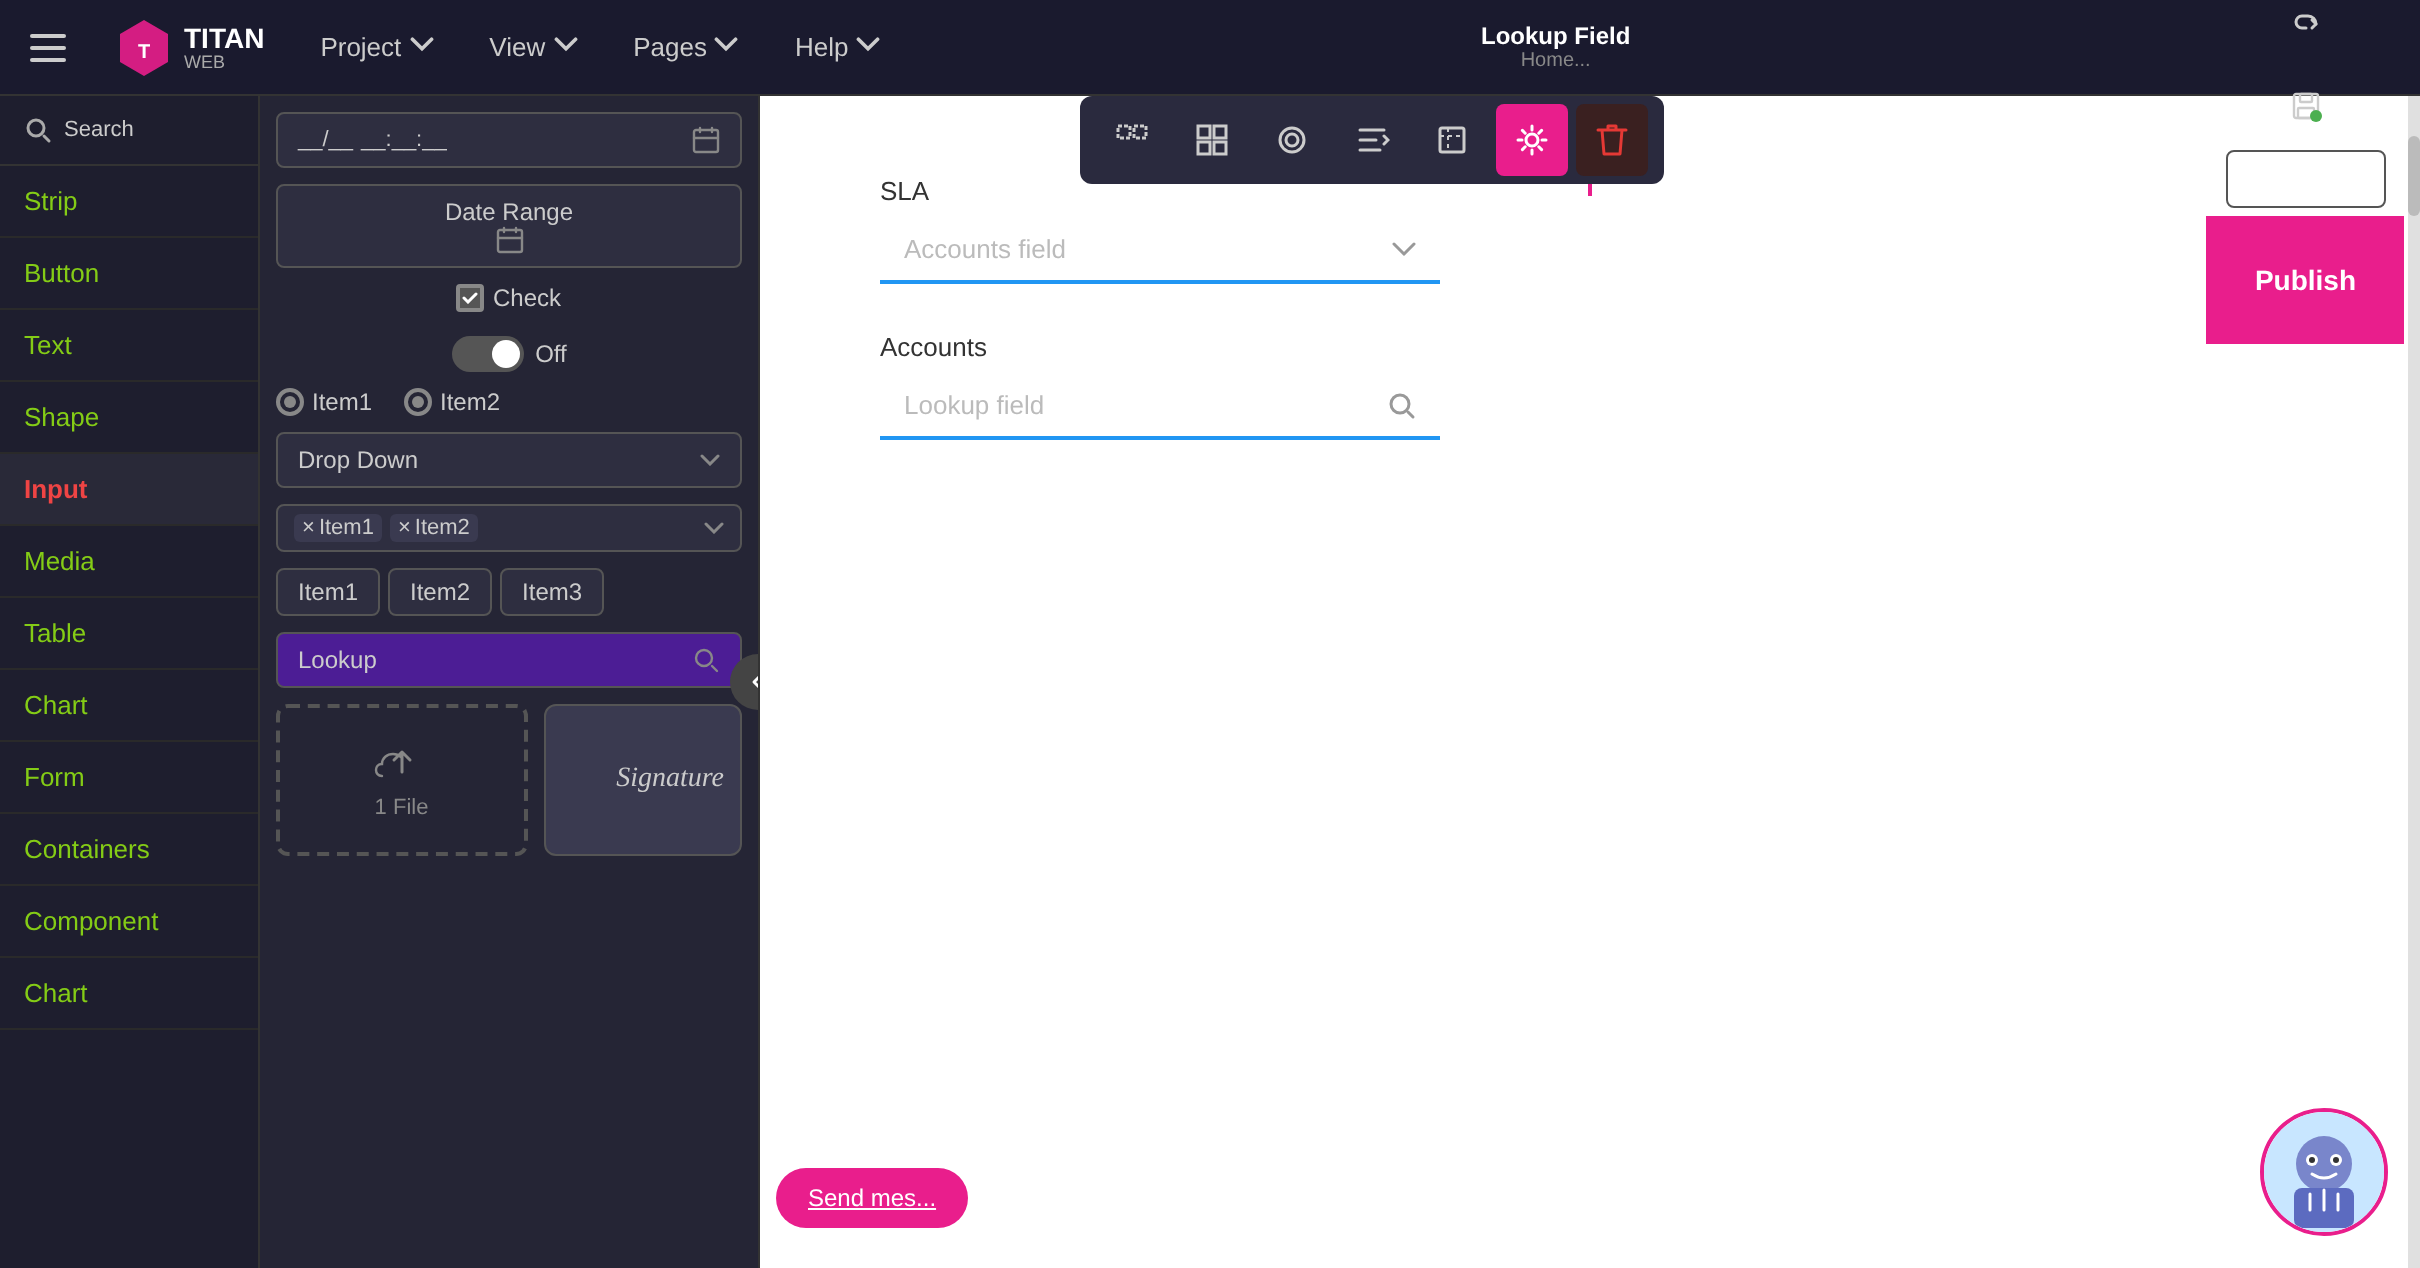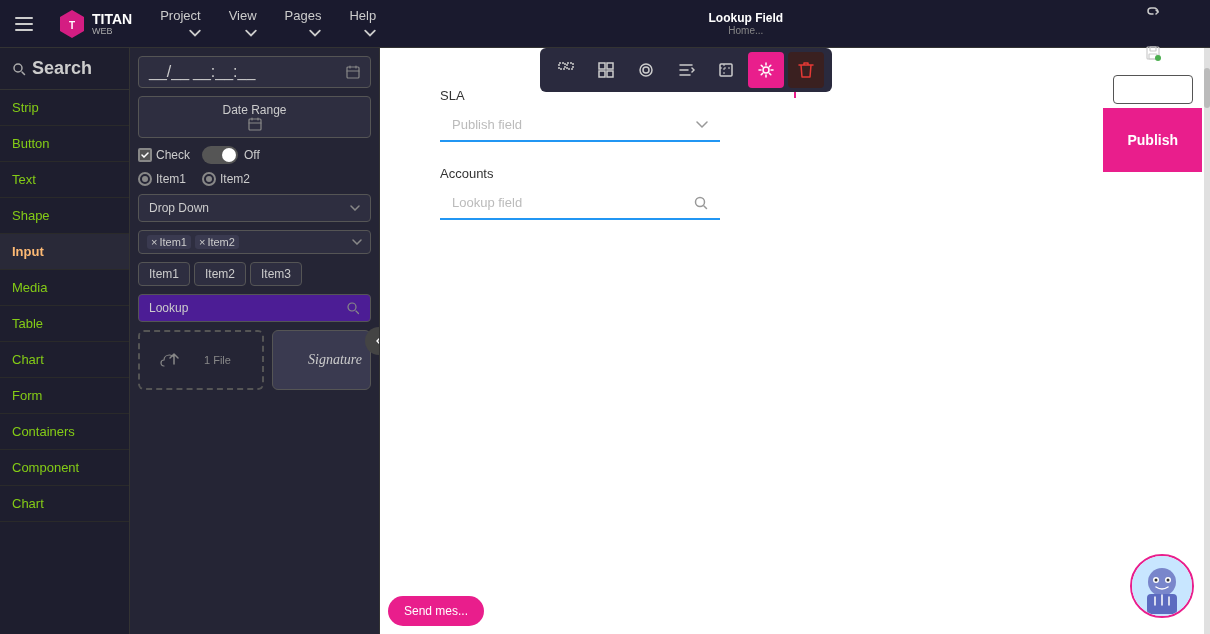--- a/index.html
+++ b/index.html
@@ -9,21 +9,21 @@
     .top-nav {
       display: flex; align-items: center; height: 48px; background: #1a1a2e;
       border-bottom: 1px solid #333; position: relative; z-index: 100;
     }
     .hamburger-btn { width: 48px; height: 48px; display: flex; align-items: center; justify-content: center; cursor: pointer; }
     .logo-area { display: flex; align-items: center; padding: 0 8px; }
     .logo-icon { width: 32px; height: 32px; }
     .logo-text { font-weight: 700; font-size: 14px; color: #fff; line-height: 1; }
     .logo-sub { font-size: 9px; color: #aaa; }
     .nav-items { display: flex; align-items: center; gap: 4px; margin-left: 8px; }
-    .nav-item { display: flex; align-items: flex-end; gap: 4px; padding: 6px 12px; color: #ccc; cursor: pointer; border-radius: 4px; font-size: 13px; flex-direction: column; }
+    .nav-item { display: flex; align-items: flex-start; gap: 4px; padding: 6px 12px; color: #ccc; cursor: pointer; border-radius: 4px; font-size: 13px; }
     .nav-item svg { width: 12px; height: 12px; }
     .nav-center { flex: 1; display: flex; justify-content: center; align-items: center; }
     .breadcrumb-area { text-align: center; font-size: 12px; color: #ccc; }
     .breadcrumb-title { font-weight: 600; color: #fff; }
     .nav-right { display: flex; align-items: center; gap: 4px; padding-right: 8px; flex-direction: column; }
     .nav-icon-btn { width: 36px; height: 36px; display: flex; align-items: center; justify-content: center; cursor: pointer; color: #ccc; border-radius: 4px; }
     .preview-btn { background: transparent; border: 1px solid #555; color: #fff; padding: 6px 16px; border-radius: 4px; cursor: pointer; font-size: 13px; }
     .publish-btn { background: #e91e8c; border: none; color: #fff; padding: 0 24px; height: 64px; cursor: pointer; font-size: 14px; font-weight: 600; }
 
     
@@ -43,55 +43,55 @@
     
     .left-sidebar {
       width: 130px; background: #1e1e2e; border-right: 1px solid #333;
       display: flex; flex-direction: column; overflow-y: auto;
       flex-shrink: 0;
     }
     .sidebar-search {
       display: flex; align-items: center; gap: 6px; padding: 10px 12px;
       border-bottom: 1px solid #333; cursor: pointer; color: #ccc;
     }
-    .sidebar-search span { font-size: 18px; font-weight: bold; }
+    .sidebar-search span { font-size: 11px; }
     .sidebar-item {
       padding: 10px 12px; cursor: pointer; color: #84cc16; font-size: 13px;
       border-bottom: 1px solid #2a2a2a;
     }
-    .sidebar-item.active { color: #fdba74; font-weight: 600; background: rgba(255,255,255,0.05); }
+    .sidebar-item.active { color: #ef4444; font-weight: 600; background: rgba(255,255,255,0.05); }
 
     
     .component-panel {
       width: 250px; background: #252535; border-right: 1px solid #333;
       overflow-y: auto; position: relative; flex-shrink: 0;
     }
     .panel-inner { padding: 8px; }
 
     
-    .comp-datetime { display: flex; align-items: center; justify-content: space-between; border: 1px solid #555; border-radius: 4px; padding: 6px 10px; margin-bottom: 8px; color: #ccc; font-size: 16px; background: #2e2e40; }
+    .comp-datetime { display: flex; align-items: center; justify-content: space-between; border: 1px solid #555; border-radius: 4px; padding: 6px 10px; margin-bottom: 8px; color: #ccc; font-size: 11px; background: #2e2e40; }
     .comp-datetime-left { display: flex; gap: 4px; align-items: center; }
     .comp-daterange { display: flex; align-items: center; justify-content: space-between; border: 1px solid #555; border-radius: 4px; padding: 6px 10px; margin-bottom: 8px; color: #ccc; font-size: 12px; background: #2e2e40; flex-direction: column; }
-    .comp-checks { display: flex; gap: 12px; margin-bottom: 8px; align-items: center; }
+    .comp-checks { display: flex; gap: 12px; margin-bottom: 8px; align-items: center; flex-direction: column; }
     .comp-check { display: flex; align-items: center; gap: 4px; color: #ccc; font-size: 12px; }
     .comp-toggle { display: flex; align-items: center; gap: 6px; color: #ccc; font-size: 12px; }
     .toggle-track { width: 36px; height: 18px; background: #555; border-radius: 9px; position: relative; }
     .toggle-thumb { width: 14px; height: 14px; background: #fff; border-radius: 50%; position: absolute; top: 2px; right: 2px; }
     .comp-radios { display: flex; gap: 16px; margin-bottom: 8px; }
     .comp-radio { display: flex; align-items: center; gap: 4px; color: #ccc; font-size: 12px; }
     .radio-circle { width: 14px; height: 14px; border-radius: 50%; border: 2px solid #888; background: transparent; display: flex; align-items: center; justify-content: center; }
     .radio-dot { width: 6px; height: 6px; border-radius: 50%; background: #888; }
     .comp-dropdown { display: flex; align-items: center; justify-content: space-between; border: 1px solid #555; border-radius: 4px; padding: 6px 10px; margin-bottom: 8px; color: #ccc; font-size: 12px; background: #2e2e40; cursor: pointer; }
     .comp-multiselect { display: flex; align-items: center; justify-content: space-between; border: 1px solid #555; border-radius: 4px; padding: 4px 8px; margin-bottom: 8px; color: #ccc; font-size: 12px; background: #2e2e40; }
     .tag { background: #3a3a50; border-radius: 3px; padding: 1px 4px; font-size: 11px; display: flex; align-items: center; gap: 2px; }
     .comp-buttons { display: flex; gap: 4px; margin-bottom: 8px; }
     .comp-btn-item { border: 1px solid #555; border-radius: 4px; padding: 4px 10px; color: #ccc; font-size: 12px; background: #2e2e40; }
     .comp-lookup { display: flex; align-items: center; justify-content: space-between; border: 1px solid #555; border-radius: 4px; padding: 6px 10px; margin-bottom: 8px; color: #ccc; font-size: 12px; background: #4c1d95; }
     .comp-upload-sig { display: flex; gap: 8px; margin-bottom: 8px; }
-    .comp-upload { border: 2px dashed #555; border-radius: 6px; padding: 16px 20px; display: flex; flex-direction: row; align-items: center; gap: 16px; color: #888; font-size: 11px; flex: 1; }
+    .comp-upload { border: 2px dashed #555; border-radius: 6px; padding: 16px 20px; display: flex; flex-direction: column; align-items: center; gap: 4px; color: #888; font-size: 11px; flex: 1; }
     .comp-signature { border: 1px solid #555; border-radius: 6px; padding: 16px 8px; display: flex; align-items: center; justify-content: flex-end; color: #ccc; font-size: 14px; flex: 1; background: #3a3a50; font-style: italic; }
 
     
     .collapse-btn {
       position: absolute; right: -14px; top: 50%; transform: translateY(-50%);
       width: 28px; height: 28px; background: #444; border-radius: 50%;
       display: flex; align-items: center; justify-content: center; cursor: pointer; z-index: 10; color: #fff;
     }
 
     
@@ -113,23 +113,23 @@
 
     
     .chat-bubble {
       position: fixed; bottom: 20px; right: 20px;
       width: 64px; height: 64px; border-radius: 50%; overflow: hidden; cursor: pointer; border: 2px solid #e91e8c;
     }
     .chat-bubble-inner { width: 100%; height: 100%; background: #c8e6ff; display: flex; align-items: flex-end; justify-content: center; overflow: hidden; }
 
     
     .send-msg-btn {
-      position: absolute; bottom: 8px; left: 8px;
+      position: absolute; bottom: 20px; left: 8px;
       background: #e91e8c; color: #fff; border: none; border-radius: 20px;
-      padding: 8px 16px; font-size: 12px; cursor: pointer; font-weight: 500;
+      padding: 8px 16px; font-size: 12px; cursor: pointer; font-weight: 500; text-decoration: underline;
     }
   </style>
 </head>
 <body>
 
 <div class="top-nav">
   <div class="hamburger-btn">
     <svg width="18" height="14" viewBox="0 0 18 14" fill="none">
       <rect y="0" width="18" height="2" rx="1" fill="#ccc"></rect>
       <rect y="6" width="18" height="2" rx="1" fill="#ccc"></rect>
@@ -410,21 +410,21 @@
         <svg width="2" height="20" viewBox="0 0 2 20">
             <line x1="1" y1="0" x2="1" y2="20" stroke="#e91e8c" stroke-width="2"></line>
           </svg>
       </div>
 
       <div class="canvas-form">
 
         <div class="form-field">
           <label class="form-label">SLA</label>
           <div class="form-dropdown">
-            <span style="color:#bbb;font-size:13px;">Publish field</span>
+            <span style="color:#bbb;font-size:13px;">Accounts field</span>
             <svg width="12" height="8" viewBox="0 0 12 8" fill="none">
                 <path d="M1 1l5 5 5-5" stroke="#999" stroke-width="1.5" stroke-linecap="round"></path>
               </svg>
           </div>
         </div>
 
         <div class="form-field">
           <label class="form-label">Accounts</label>
           <div class="form-lookup">
             <span style="color:#bbb;font-size:13px;">Lookup field</span>

